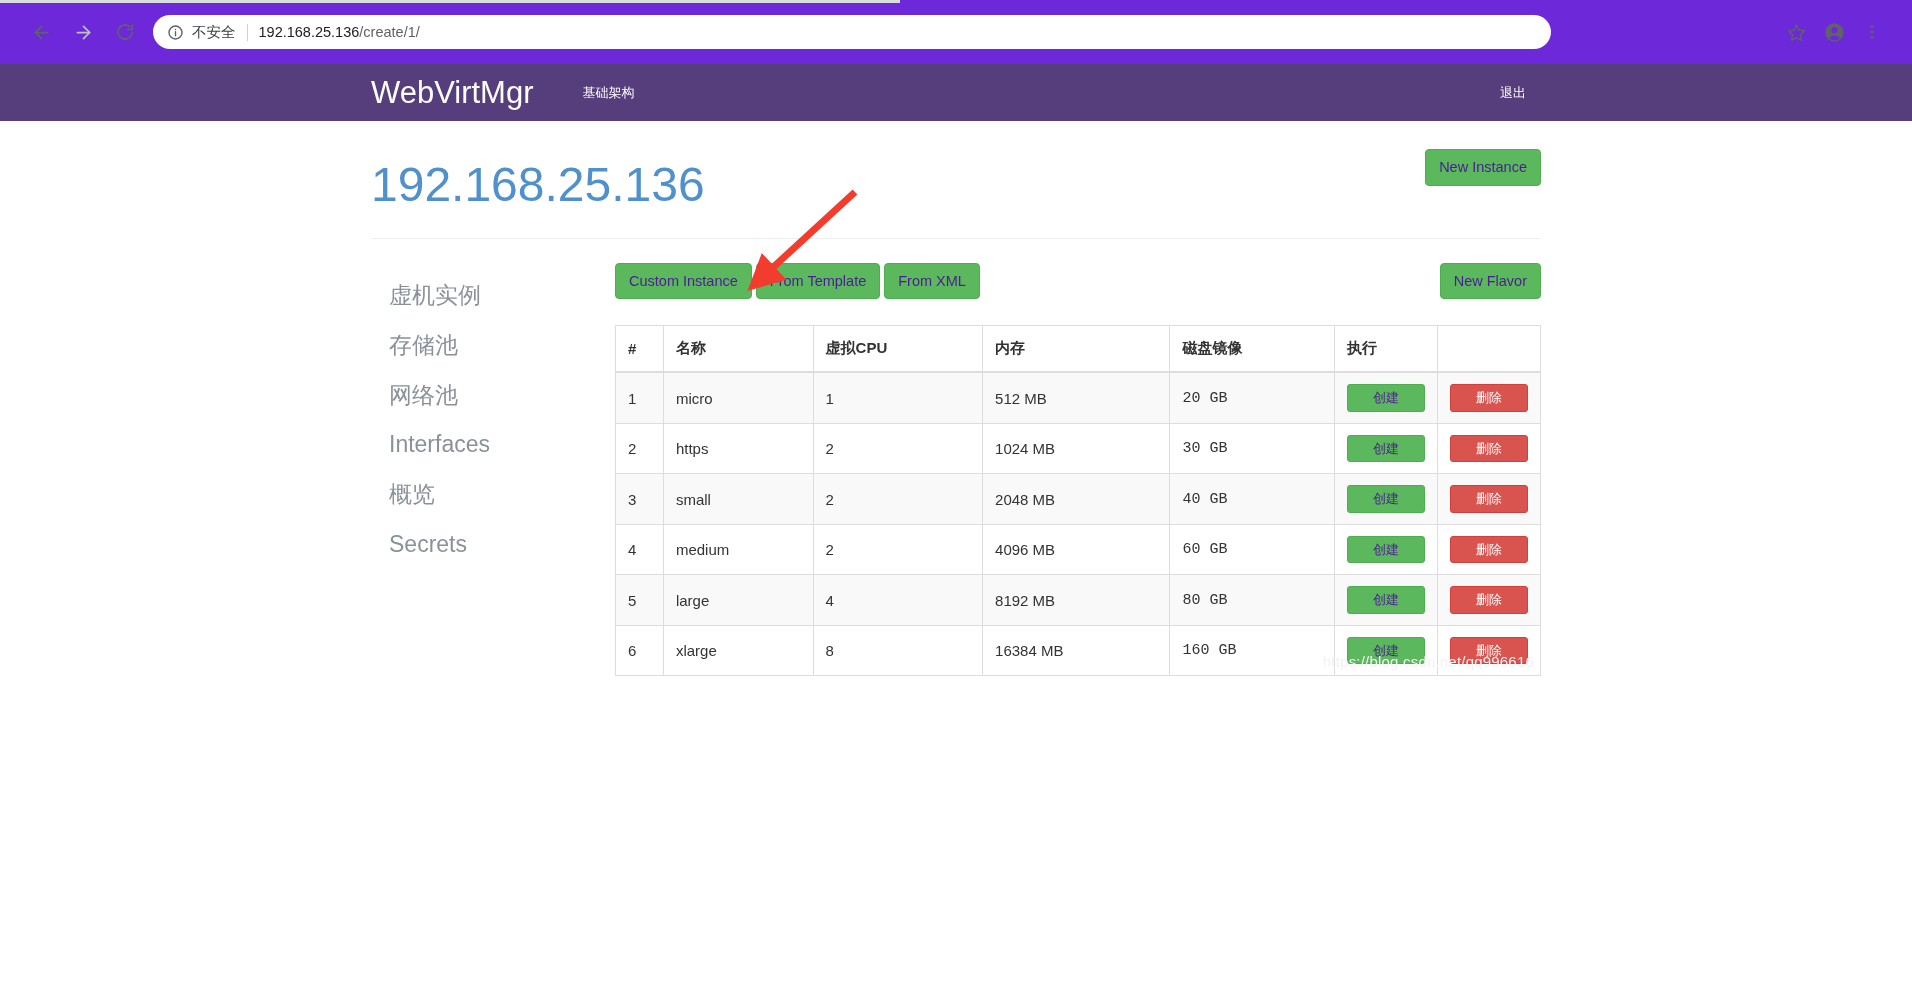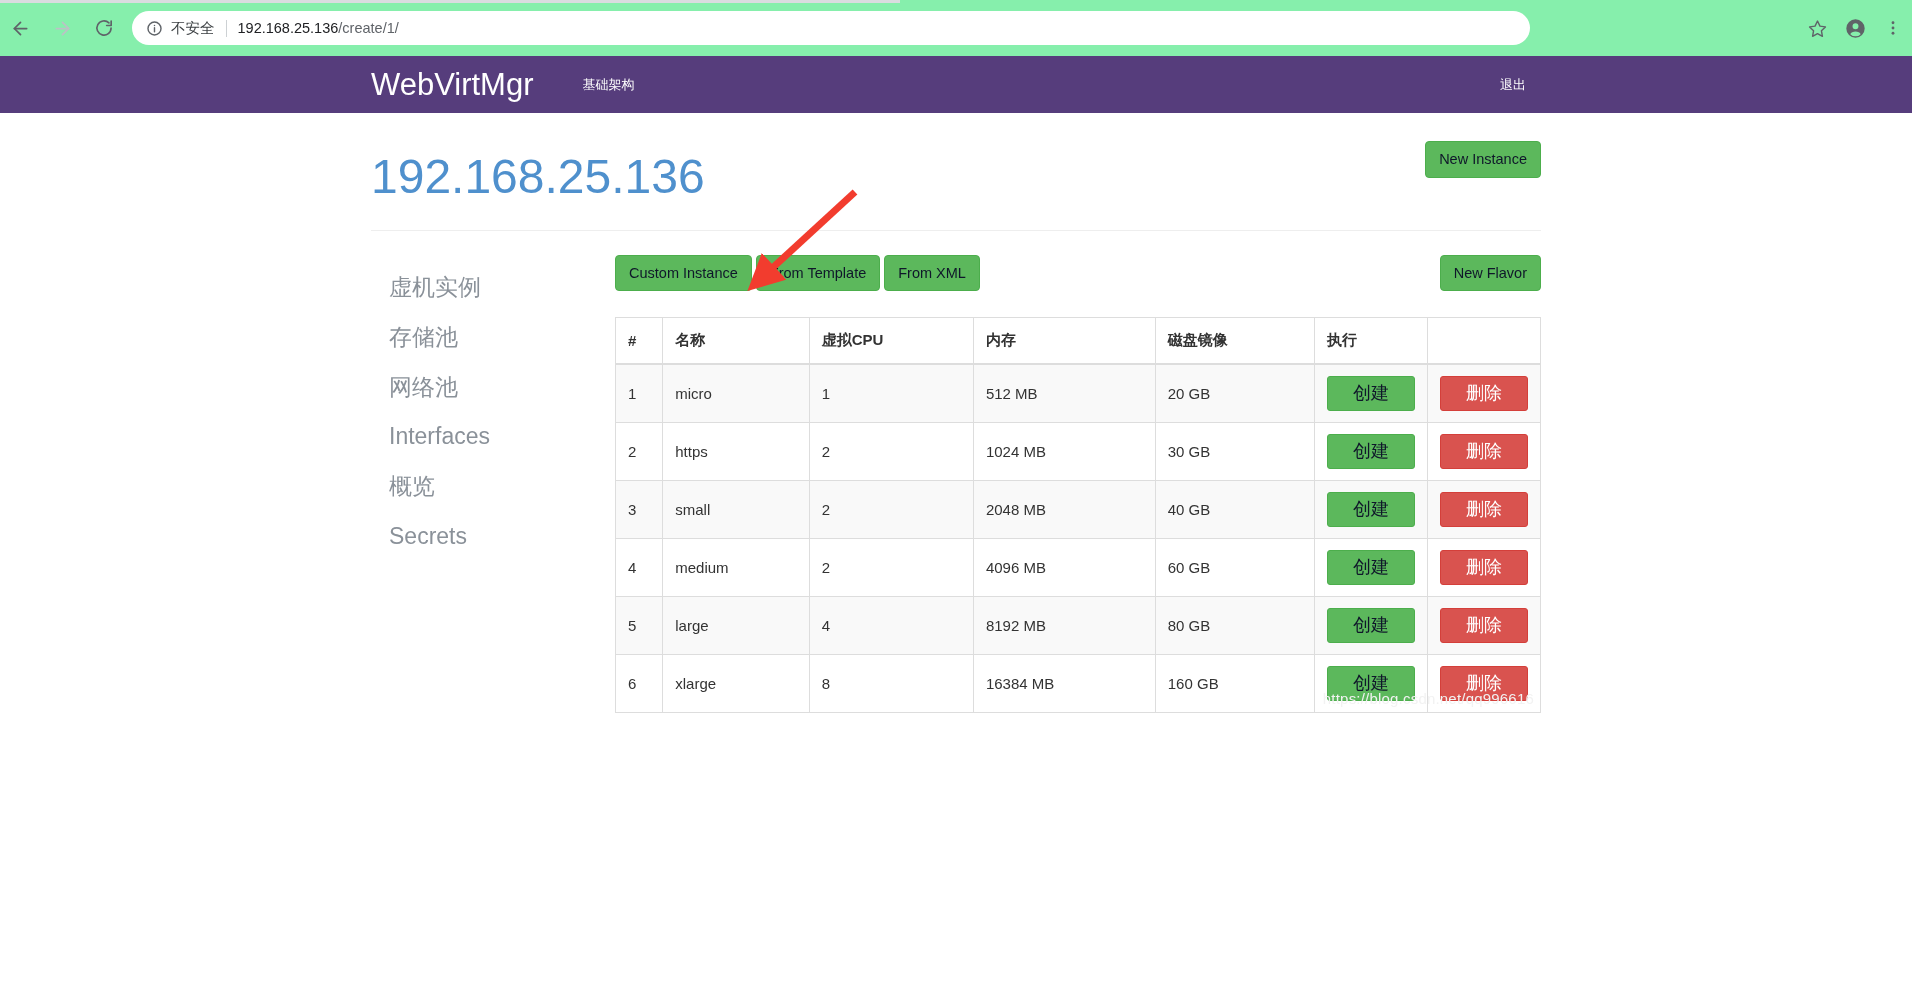--- a/index.html
+++ b/index.html
@@ -7,25 +7,25 @@
   html, body {
     margin: 0; padding: 0;
     width: 1912px; height: 991px;
     overflow: hidden;
     background: #ffffff;
     font-family: "Liberation Sans", "DejaVu Sans", sans-serif;
   }
 
   
   .browser-chrome {
-    height: 56px;
-    background: #86efac;
+    height: 64px;
+    background: #6d28d9;
     display: flex;
     align-items: center;
-    padding: 0 2px;
+    padding: 0 23px;
     position: relative;
   }
   .nav-btns { display: flex; align-items: center; gap: 6px; }
   .nav-btn {
     width: 36px; height: 36px;
     border-radius: 50%;
     display: flex; align-items: center; justify-content: center;
     color: #5f6368;
     cursor: pointer;
     flex: none;
@@ -148,29 +148,29 @@
     border-radius: 4px;
     border: 1px solid transparent;
     cursor: pointer;
     white-space: nowrap;
     text-align: center;
     user-select: none;
   }
   .btn-success {
     background: #5cb85c;
     border-color: #4cae4c;
-    color: #0f172a;
+    color: #4c1d95;
   }
   .btn-danger {
     background: #d9534f;
     border-color: #d43f3a;
     color: #ffffff;
   }
   .btn-xs {
-    font-size: 18px;
+    font-size: 13px;
     padding: 3px 25px;
     border-radius: 3px;
     line-height: 1.5;
   }
 
   .hr-divider {
     border: 0;
     border-top: 1px solid #eeeeee;
     margin: 26px 0 0 0;
   }
@@ -227,21 +227,21 @@
     padding-top: 13px;
     padding-bottom: 13px;
   }
   table.flavor-table tbody tr:nth-child(odd) td { background: #f9f9f9; }
   table.flavor-table tbody tr:nth-child(even) td { background: #ffffff; }
 
   .col-idx   { width: 48px; }
   .col-name  { width: 150px; }
   .col-vcpu  { width: 170px; }
   .col-mem   { width: 188px; }
-  .col-disk  { width: 165px; }
+  .col-disk  { width: 165px; font-family: Liberation Mono, monospace; }
   .col-act-a { width: 84px; }
   .col-act-b { width: 84px; }
   td.action-cell { text-align: left; padding: 8px 10px; }
 
   
   .annotation-arrow {
     position: absolute;
     left: 0; top: 0;
     width: 1912px; height: 991px;
     pointer-events: none;

